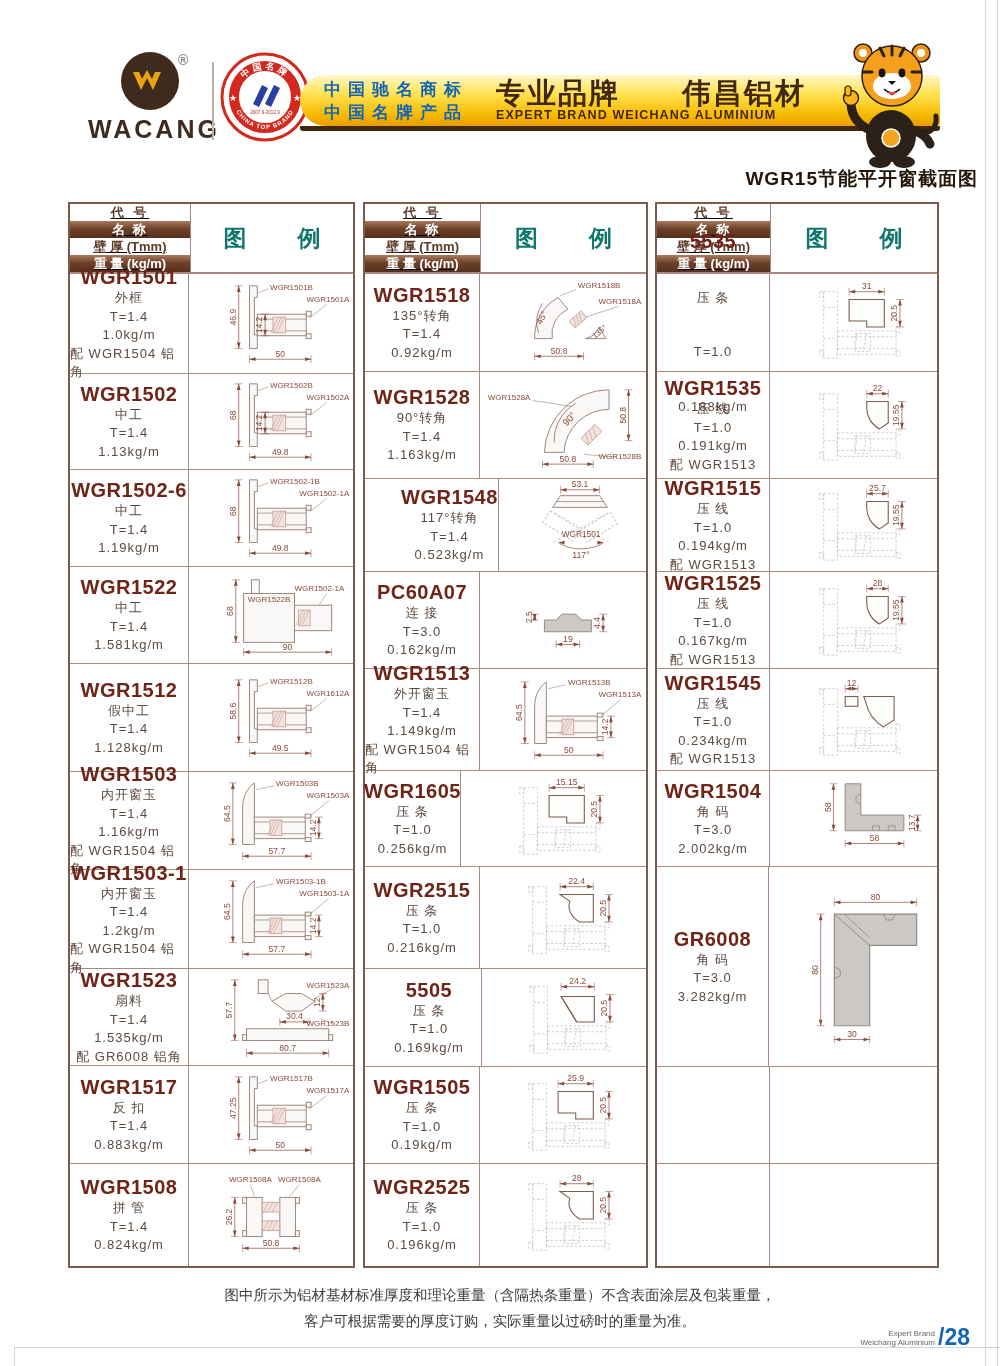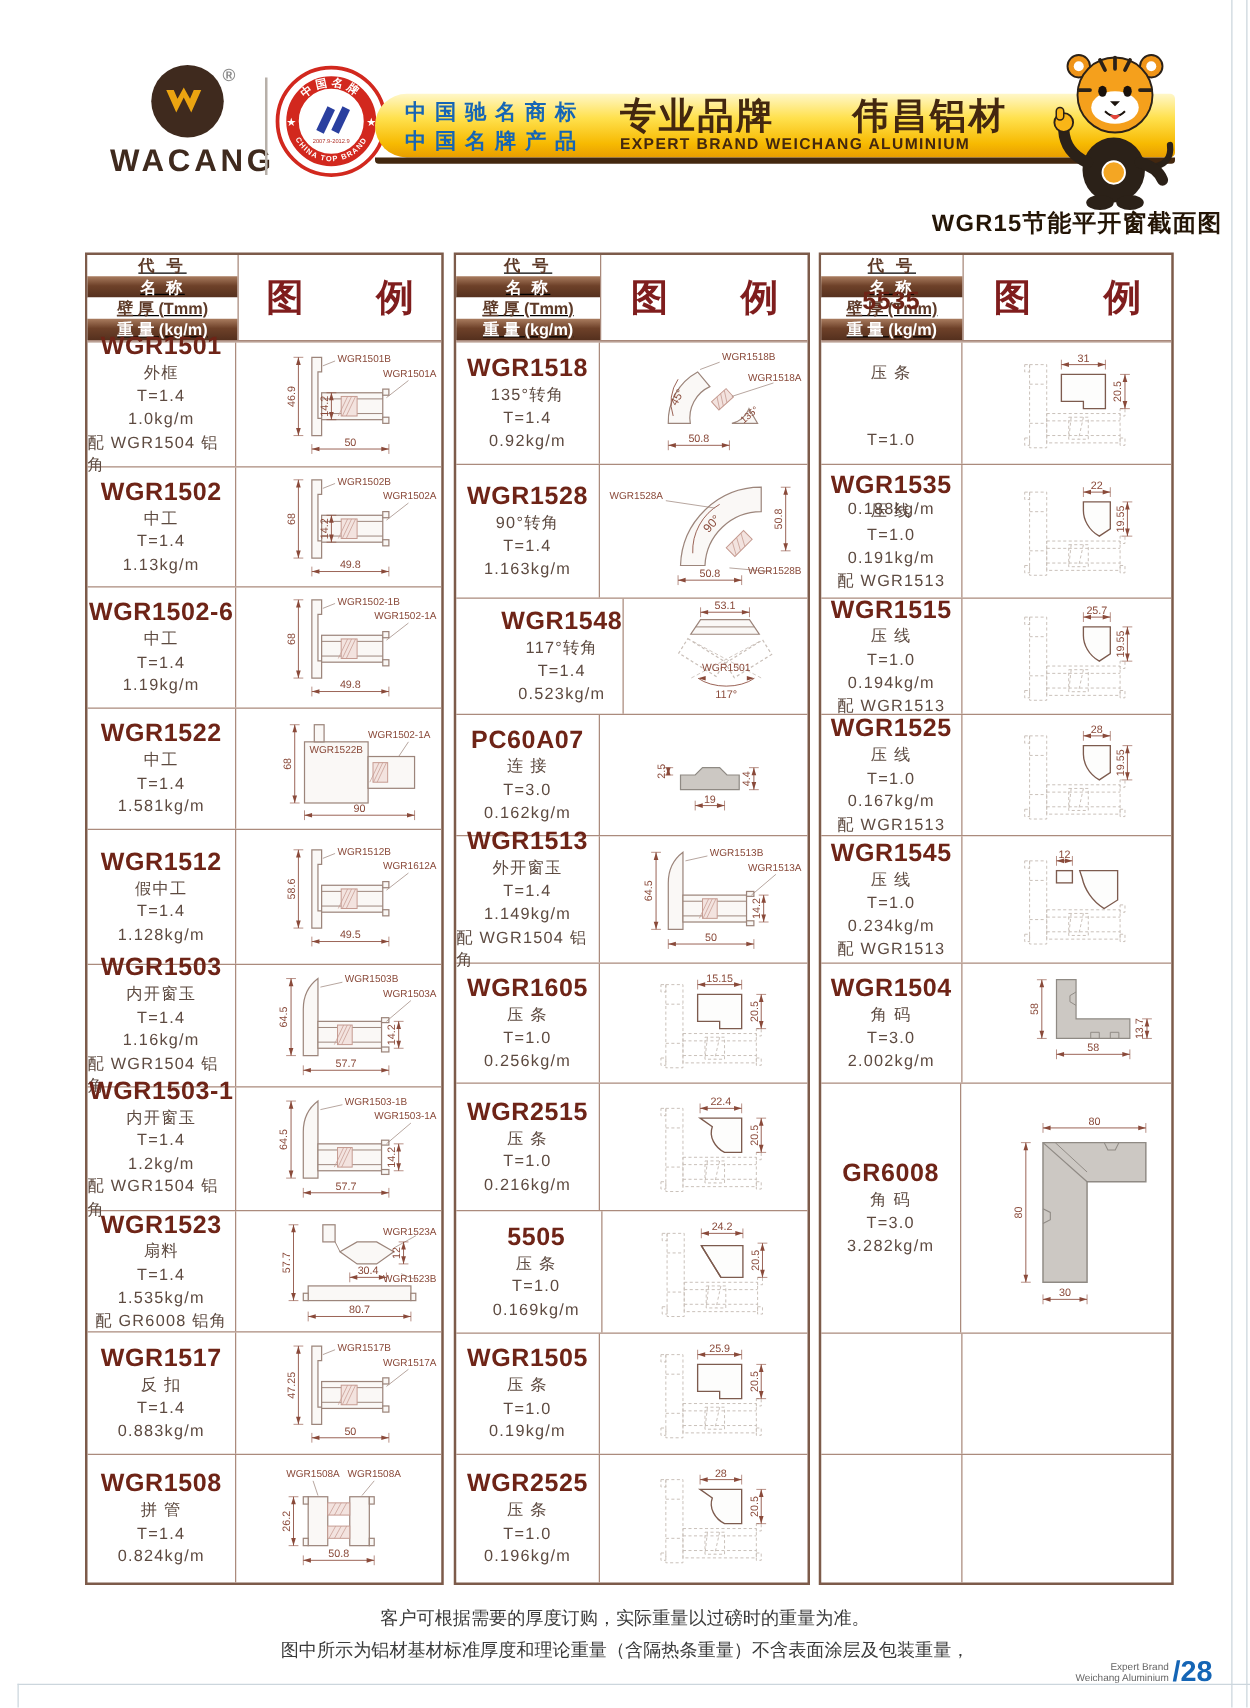--- a/index.html
+++ b/index.html
@@ -24,21 +24,21 @@
   .tiger{left:840px;top:36px;}
   .page-title{left:580px;top:166px;width:398px;text-align:right;font-size:19px;font-weight:bold;color:#241506;letter-spacing:1px;}
   
   .tbl{position:absolute;top:202px;border:2px solid #7d5b4a;background:#fff;box-sizing:border-box;}
   .thead{display:flex;border-bottom:1px solid #a8887a;}
   .thead-left{display:flex;flex-direction:column;text-decoration:underline;}
   .th-row{height:17px;display:flex;align-items:center;justify-content:center;box-sizing:border-box;}
   .th-light{color:#5d3a28;font-weight:bold;font-size:13px;letter-spacing:3px;background:#fff;}
   .th-dark{background:linear-gradient(180deg,#a97c5f 0%,#6e4129 45%,#55301e 100%);color:#fff;font-weight:bold;font-size:13px;letter-spacing:2px;}
   .th-fig{flex:1;display:flex;align-items:center;justify-content:center;border-left:1px solid #a8887a;
-          color:#7f1d1d;font-weight:bold;font-size:30px;letter-spacing:14px;padding-left:14px;box-sizing:border-box;font-family:Liberation Serif, serif;}
+          color:#0f766e;font-weight:bold;font-size:23px;letter-spacing:14px;padding-left:14px;box-sizing:border-box;font-family:Liberation Serif, serif;}
   .trow{display:flex;border-top:1px solid #ab8b7d;box-sizing:border-box;}
   .trow:first-of-type{border-top:none;}
   .name-cell{display:flex;flex-direction:column;align-items:center;justify-content:center;border-right:1px solid #ab8b7d;box-sizing:border-box;}
   .fig-cell{flex:1;display:flex;align-items:center;justify-content:center;}
   .code{font-weight:bold;font-size:20px;color:#6e2417;letter-spacing:.5px;line-height:24px;}
   .ln{font-size:13px;color:#5d4a40;line-height:18.5px;letter-spacing:1px;}
   svg text{font-family:"Liberation Sans","DejaVu Sans",sans-serif;}
   
   .footnote{left:0;top:1282px;width:1000px;text-align:center;font-size:14.5px;color:#3a3a3a;line-height:26px;}
   .brandfoot{left:820px;top:1324px;width:150px;display:flex;align-items:center;justify-content:flex-end;}
@@ -734,21 +734,21 @@
             <line x1="54" y1="82" x2="124" y2="82" stroke="#8a4a3a" stroke-width="0.7"></line>
             <polygon points="54,82 60.2,80.1 60.2,83.9" fill="#8a4a3a"></polygon>
             <polygon points="124,82 117.8,80.1 117.8,83.9" fill="#8a4a3a"></polygon>
             <line x1="54" y1="78" x2="54" y2="86" stroke="#8a4a3a" stroke-width="0.5"></line>
             <line x1="124" y1="78" x2="124" y2="86" stroke="#8a4a3a" stroke-width="0.5"></line>
             <text x="89" y="79.5" font-size="8.8" fill="#8a4a3a" text-anchor="middle">50</text>
           </svg>
         </div>
       </div>
       <div class="trow" style="height: 96px;">
-        <div class="name-cell" style="width: 115px;">
+        <div class="name-cell" style="width: 96px;">
           <div class="code">WGR1605</div>
           <div class="ln">压 条</div>
           <div class="ln">T=1.0</div>
           <div class="ln">0.256kg/m</div>
         </div>
         <div class="fig-cell">
           <svg width="164" height="90" viewBox="0 0 166 92">
             <g stroke="#c9bfb8" stroke-dasharray="2.5,2" fill="none" stroke-width="0.8">
               <rect x="52" y="14" width="14" height="68"></rect>
               <line x1="52" y1="30" x2="66" y2="30"></line>
@@ -1224,22 +1224,22 @@
         <div class="fig-cell"></div>
       </div>
       <div class="trow" style="height: 103px;">
         <div class="name-cell" style="width: 113px;"></div>
         <div class="fig-cell"></div>
       </div>
     </div>
   </div>
 
 <div class="abs footnote">
+  <div>图中所示为铝材基材标准厚度和理论重量（含隔热条重量）不含表面涂层及包装重量，</div>
   <div>客户可根据需要的厚度订购，实际重量以过磅时的重量为准。</div>
-  <div>图中所示为铝材基材标准厚度和理论重量（含隔热条重量）不含表面涂层及包装重量，</div>
 </div>
 <div class="abs brandfoot">
   <div class="tiny">
     <div>Expert Brand</div>
     <div>Weichang Aluminium</div>
   </div>
   <div class="pageno">/28</div>
 </div>
 
 <div class="abs edge" style="left:985px;top:0;width:1px;height:1366px;"></div>

